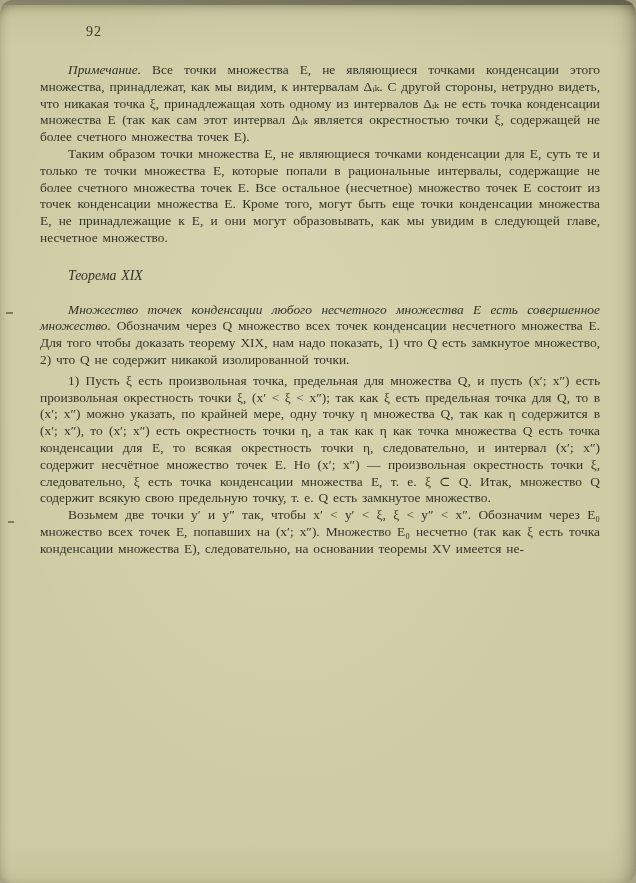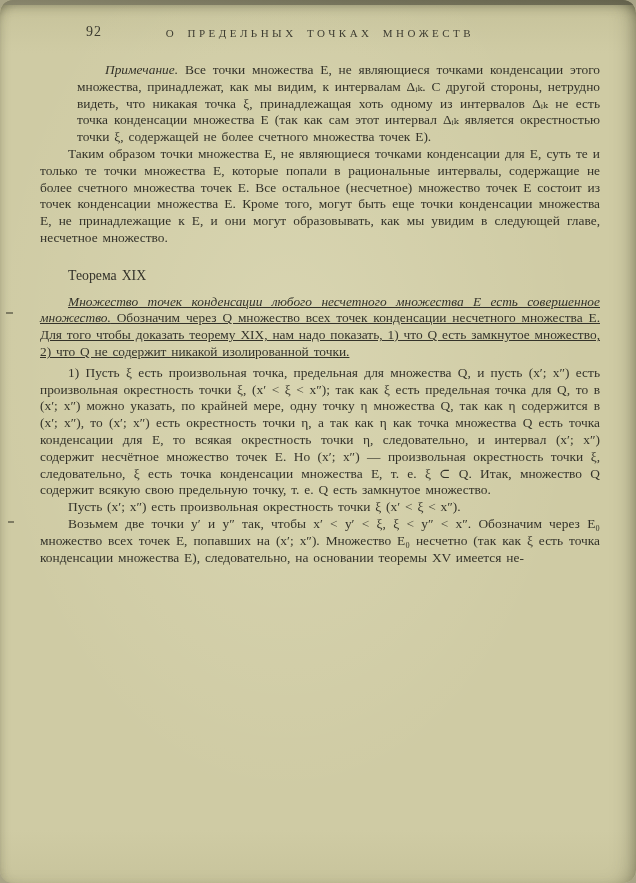--- a/index.html
+++ b/index.html
@@ -59,29 +59,30 @@
   .body-text {
     font-size: 13.4px;
     line-height: 16.8px;
     text-align: justify;
     word-spacing: 1.5px;
   }
   .body-text p {
     margin: 0;
     text-indent: 28px;
   }
-  p.note { margin-top: 10px; margin-left: 37px; }
+  p.note { margin-top: 10px; }
   p.para-2 { }
   .theorem-heading {
     margin-top: 21px;
+    font-style: italic;
     font-size: 13.8px;
     text-indent: 28px;
     color: #33322a;
   }
-  p.theorem-para { margin-top: 9px; text-decoration: underline; }
+  p.theorem-para { margin-top: 17px; }
   p.para-4 { margin-top: 4px; }
   .italic { font-style: italic; }
   
   .stray-mark {
     position: absolute;
     background: #4a4838;
     opacity: 0.6;
   }
   .mark-1 { left: 6px; top: 312px; width: 7px; height: 2px; }
   .mark-2 { left: 8px; top: 521px; width: 6px; height: 2px; }
@@ -89,32 +90,30 @@
 </head>
 <body>
 
 <div class="page">
   <div class="scan-edge-top"></div>
   <div class="stray-mark mark-1"></div>
   <div class="stray-mark mark-2"></div>
 
   <div class="page-header">
     <span class="page-number">92</span>
-    <span class="running-title">О ПРЕДЕЛЬНЫХ ТОЧКАХ МНОЖЕСТВ</span>
   </div>
 
   <div class="body-text">
     <p class="note"><span class="italic">Примечание.</span><span> Все точки множества E, не являющиеся точками конденсации этого множества, принадлежат, как мы видим, к интервалам Δᵢₖ. С другой стороны, нетрудно видеть, что никакая точка ξ, принадлежащая хоть одному из интервалов Δᵢₖ не есть точка конденсации множества E (так как сам этот интервал Δᵢₖ является окрестностью точки ξ, содержащей не более счетного множества точек E).</span></p>
 
     <p class="para-2">Таким образом точки множества E, не являющиеся точками конденсации для E, суть те и только те точки множества E, которые попали в рациональные интервалы, содержащие не более счетного множества точек E. Все остальное (несчетное) множество точек E состоит из точек конденсации множества E. Кроме того, могут быть еще точки конденсации множества E, не принадлежащие к E, и они могут образовывать, как мы увидим в следующей главе, несчетное множество.</p>
 
     <div class="theorem-heading">Теорема XIX</div>
 
     <p class="theorem-para"><span class="italic">Множество точек конденсации любого несчетного множества E есть совершенное множество.</span><span> Обозначим через Q множество всех точек конденсации несчетного множества E. Для того чтобы доказать теорему XIX, нам надо показать, 1) что Q есть замкнутое множество, 2) что Q не содержит никакой изолированной точки.</span></p>
 
     <p class="para-4">1) Пусть ξ есть произвольная точка, предельная для множества Q, и пусть (x′; x″) есть произвольная окрестность точки ξ, (x′ &lt; ξ &lt; x″); так как ξ есть предельная точка для Q, то в (x′; x″) можно указать, по крайней мере, одну точку η множества Q, так как η содержится в (x′; x″), то (x′; x″) есть окрестность точки η, а так как η как точка множества Q есть точка конденсации для E, то всякая окрестность точки η, следовательно, и интервал (x′; x″) содержит несчётное множество точек E. Но (x′; x″) — произвольная окрестность точки ξ, следовательно, ξ есть точка конденсации множества E, т. е. ξ ⊂ Q. Итак, множество Q содержит всякую свою предельную точку, т. е. Q есть замкнутое множество.</p>
 
 
-    <p>Пусть (x′; x″) есть произвольная окрестность точки ξ (x′ &lt; ξ &lt; x″).</p>
 
     <p>Возьмем две точки y′ и y″ так, чтобы x′ &lt; y′ &lt; ξ, ξ &lt; y″ &lt; x″. Обозначим через E₀ множество всех точек E, попавших на (x′; x″). Множество E₀ несчетно (так как ξ есть точка конденсации множества E), следовательно, на основании теоремы XV имеется не-</p>
   </div>
 </div>
 
 </body></html>

